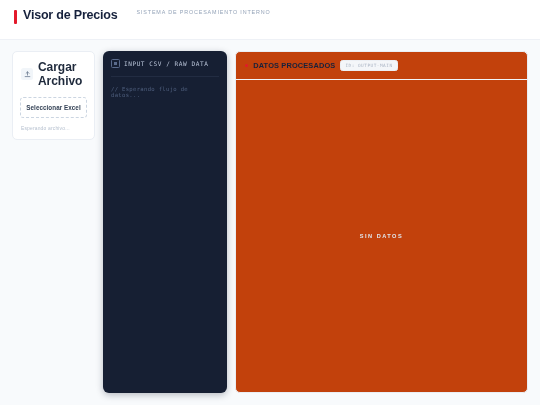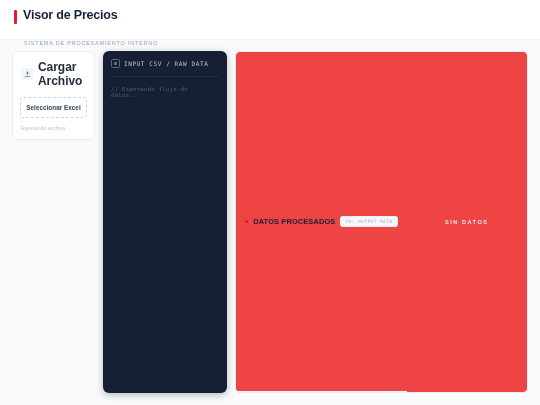--- a/index.html
+++ b/index.html
@@ -31,21 +31,21 @@
   .accent-bar {
     width: 3px;
     height: 14px;
     background: #e3192b;
     border-radius: 1px;
     margin-top: 1px;
     flex: none;
   }
   .title-block {
     display: flex;
-    flex-direction: column;
+    flex-direction: row;
     gap: 18px;
   }
   .page-title {
     font-size: 12.5px;
     font-weight: bold;
     color: #16213c;
     letter-spacing: -0.2px;
     line-height: 13px;
   }
   .page-subtitle {
@@ -173,26 +173,26 @@
   .term-line {
     font-family: "DejaVu Sans Mono", monospace;
     font-size: 5.6px;
     color: #4f5f7e;
     letter-spacing: 0.3px;
   }
 
   
   .output-panel {
     flex: 1;
-    background: #ef4444;
+    background: #c2410c;
     border: 1px solid #eaeef4;
     border-radius: 5px;
     box-sizing: border-box;
     display: flex;
-    flex-direction: row;
+    flex-direction: column;
     min-width: 0;
   }
   .out-head {
     display: flex;
     align-items: center;
     gap: 5px;
     padding: 8px 9px 8px 9px;
     border-bottom: 1px solid #f1f4f8;
   }
   .out-dot {

